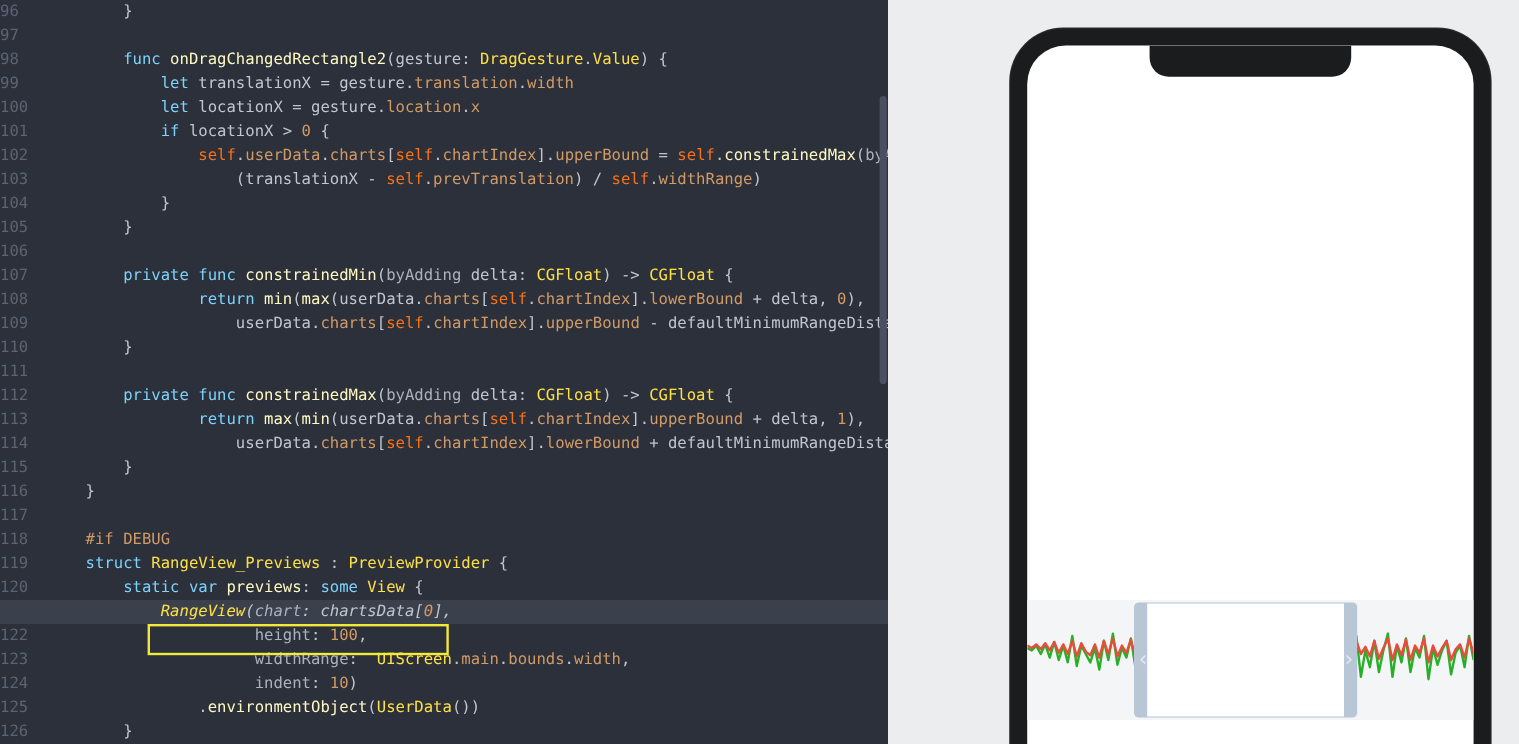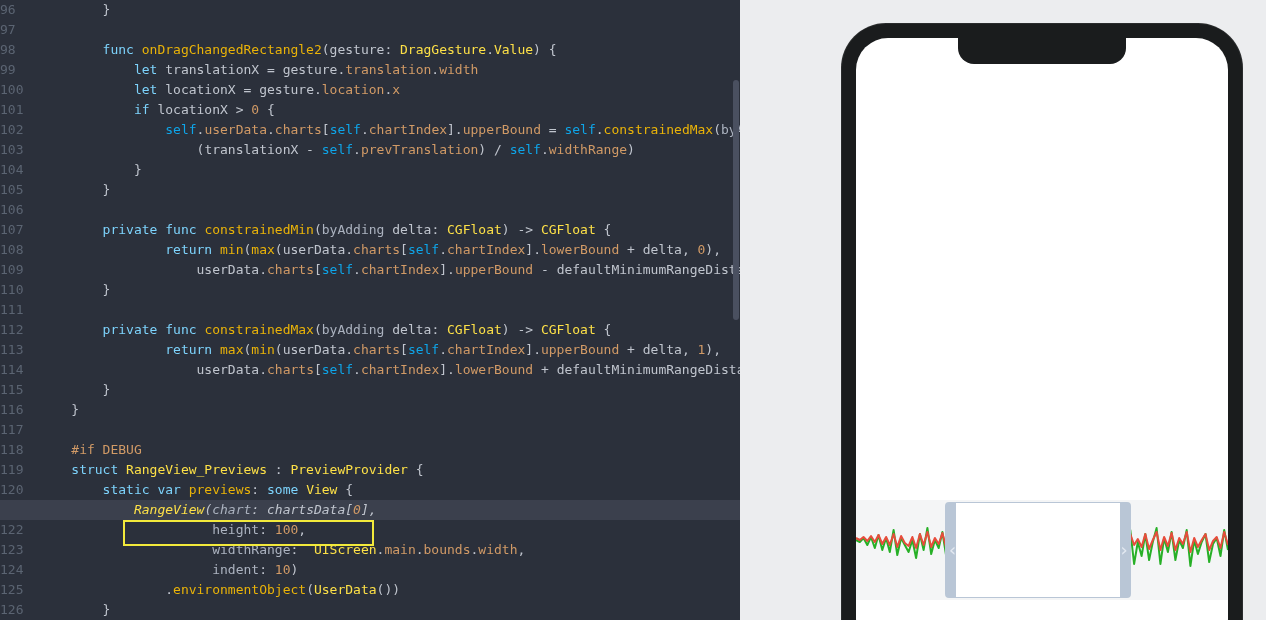--- a/index.html
+++ b/index.html
@@ -61,22 +61,22 @@
     padding-right: 8px;
     font-style: italic;
   }
   .gline.curr {
     background: #3b404d;
     color: #c0c5ce;
   }
   
   .kw   { color: #7dd3fc; }   
   .type { color: #fde047; }   
-  .fn   { color: #eab308; }   
-  .self { color: #0ea5e9; text-align: center; }   
+  .fn   { color: #fef9c3; }   
+  .self { color: #f97316; text-align: center; }   
   .prop { color: #d19a66; margin-top: 32px; }   
   .num  { color: #d19a66; }   
   .pun  { color: #c0c5ce; }   
   .dir  { color: #d19a66; }   
   .id   { color: #c0c5ce; }
   .arg  { color: #abb2bf; }
 
   
   #highlight-box {
     position: absolute;

